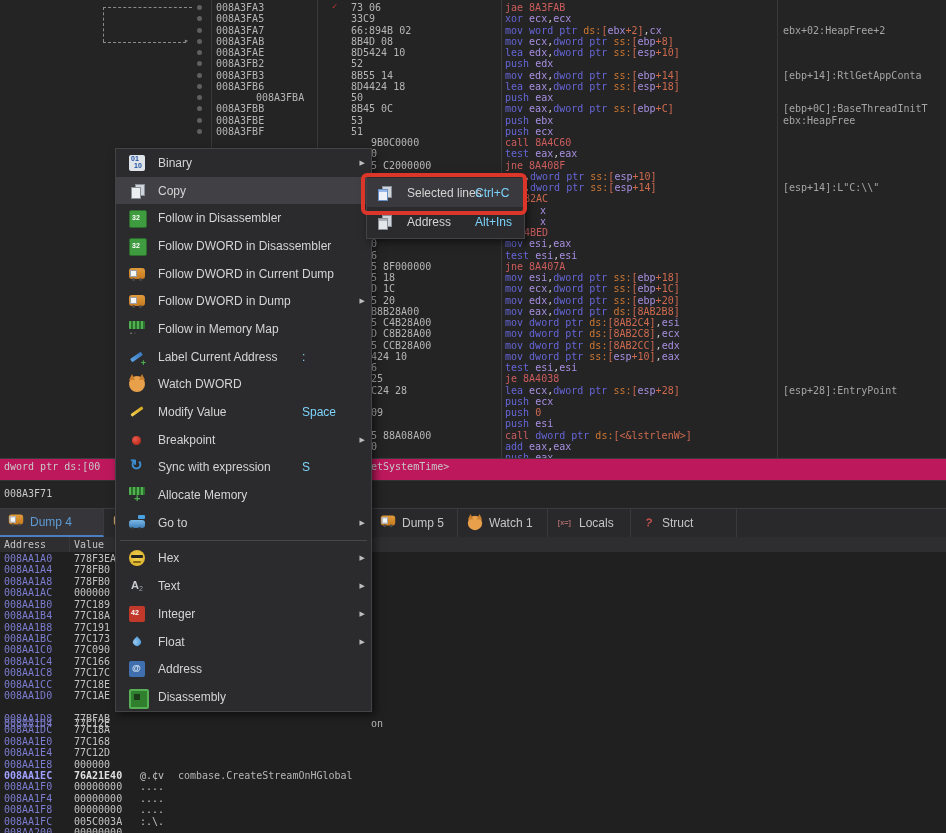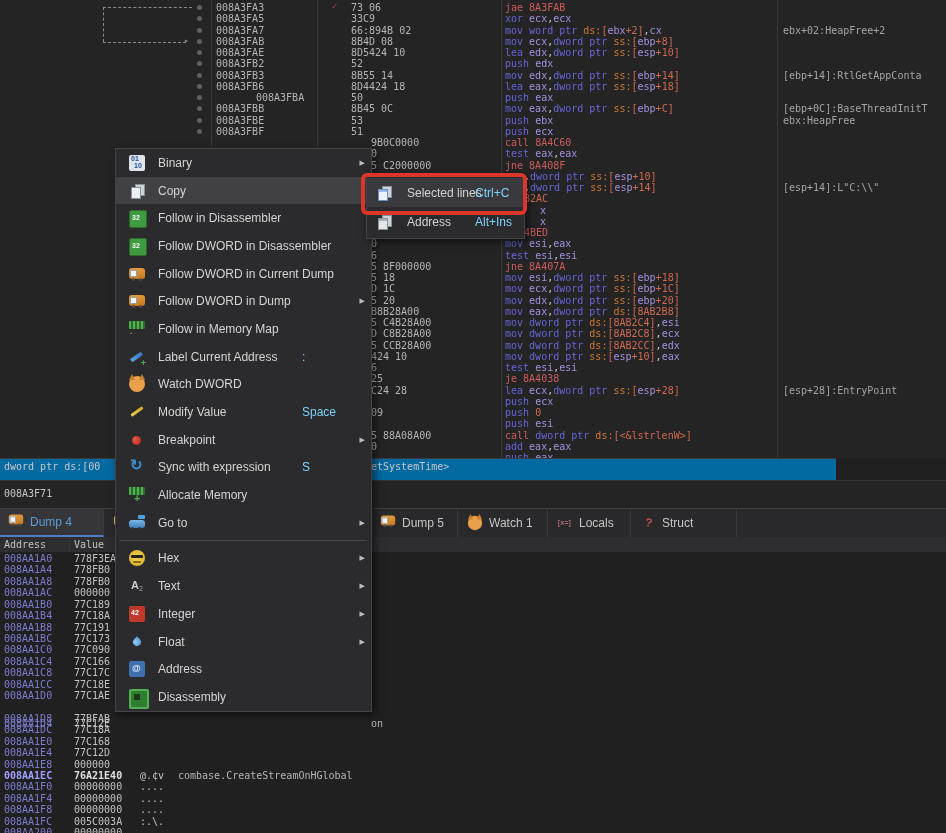--- a/index.html
+++ b/index.html
@@ -2,21 +2,21 @@
 <html><head>
 <meta charset="utf-8">
 <style>
   html,body{margin:0;padding:0;background:#111;}
   #app{position:relative;width:946px;height:833px;overflow:hidden;background:#1f1f20;
        font-family:"DejaVu Sans Mono",monospace;font-size:10px;color:#c8c8c8;}
   .abs{position:absolute;}
   
   #disasm{position:absolute;left:0;top:0;width:946px;height:458px;background:#242425;overflow:hidden;}
   .vsep{position:absolute;top:0;width:1px;background:#38383a;}
-  #status1{position:absolute;left:0;top:458px;width:836px;height:22px;background:#0369a1;border-top:1px solid #3c3c3e;}
+  #status1{position:absolute;left:0;top:458px;width:946px;height:22px;background:#be185d;border-top:1px solid #3c3c3e;}
   #status2{position:absolute;left:0;top:480px;width:946px;height:28px;background:#242425;border-top:1px solid #333335;}
   #tabbar{position:absolute;left:0;top:508px;width:946px;height:29px;background:#29292b;border-top:1px solid #3c3c3e;}
   #dumphdr{position:absolute;left:0;top:537px;width:946px;height:15px;background:#2e2e31;border-bottom:1px solid #3c3c3e;}
   #dump{position:absolute;left:0;top:552px;width:946px;height:281px;background:#202021;overflow:hidden;}
   .dsep{position:absolute;top:537px;width:1px;height:296px;background:#38383a;}
   
   .drow{position:absolute;left:0;width:946px;height:12px;line-height:11px;white-space:pre;}
   .drow span{position:absolute;top:0;}
   .dot{position:absolute;width:5px;height:5px;border-radius:50%;background:#606060;top:3px;left:197px;}
   .jmark{position:absolute;left:332px;top:-1px;color:#c23b2e;font-size:9px;}

